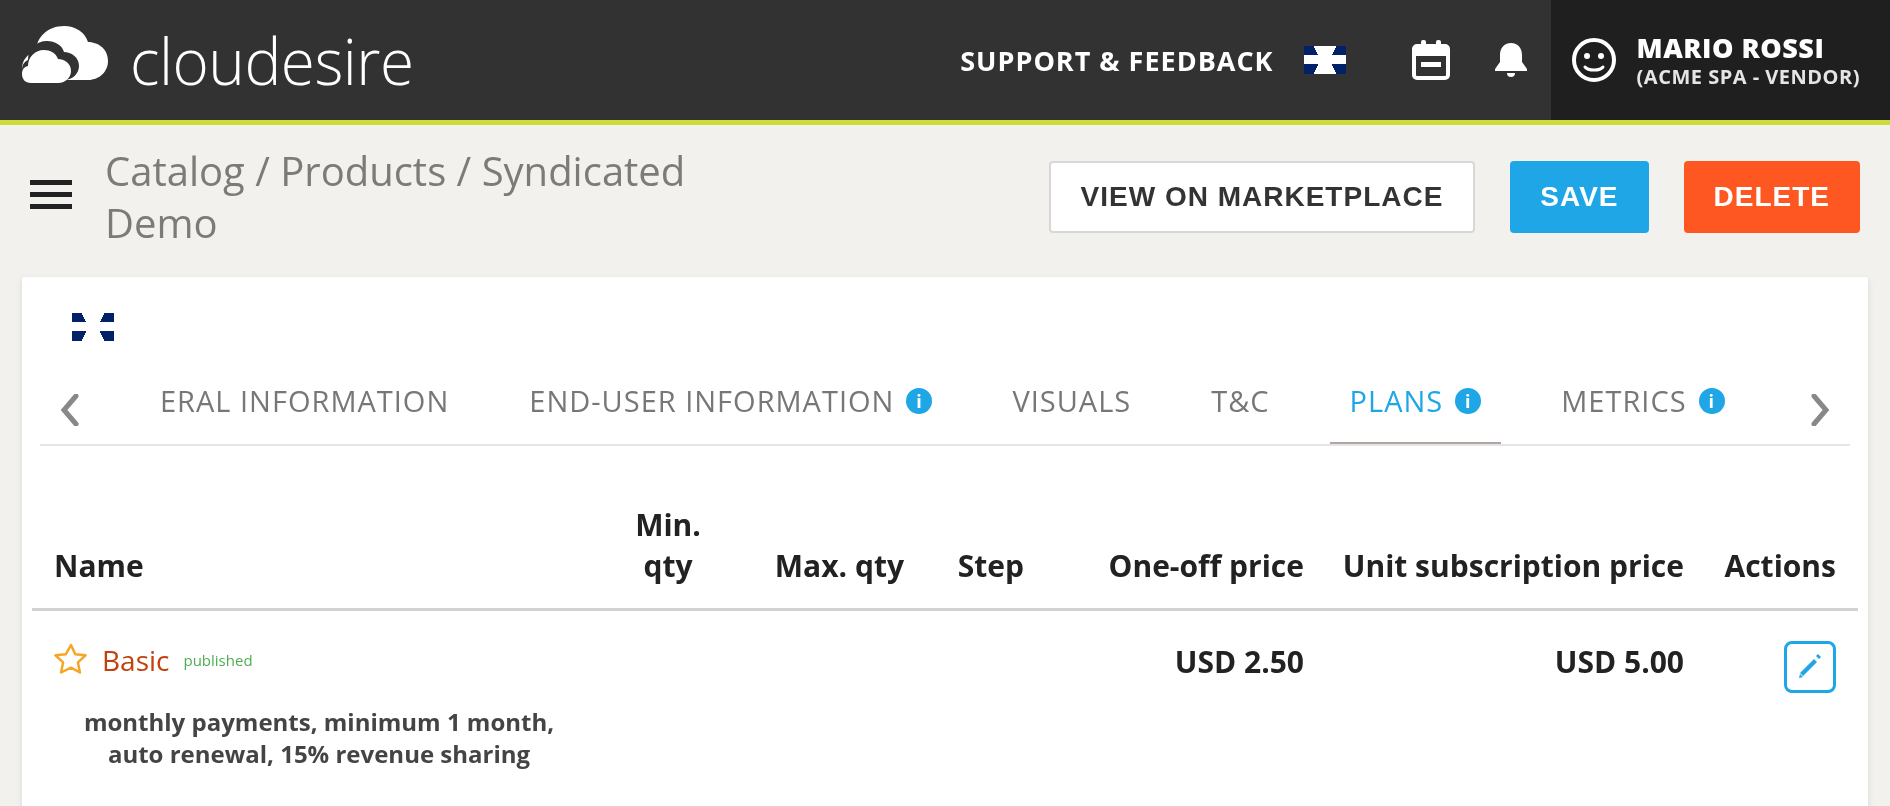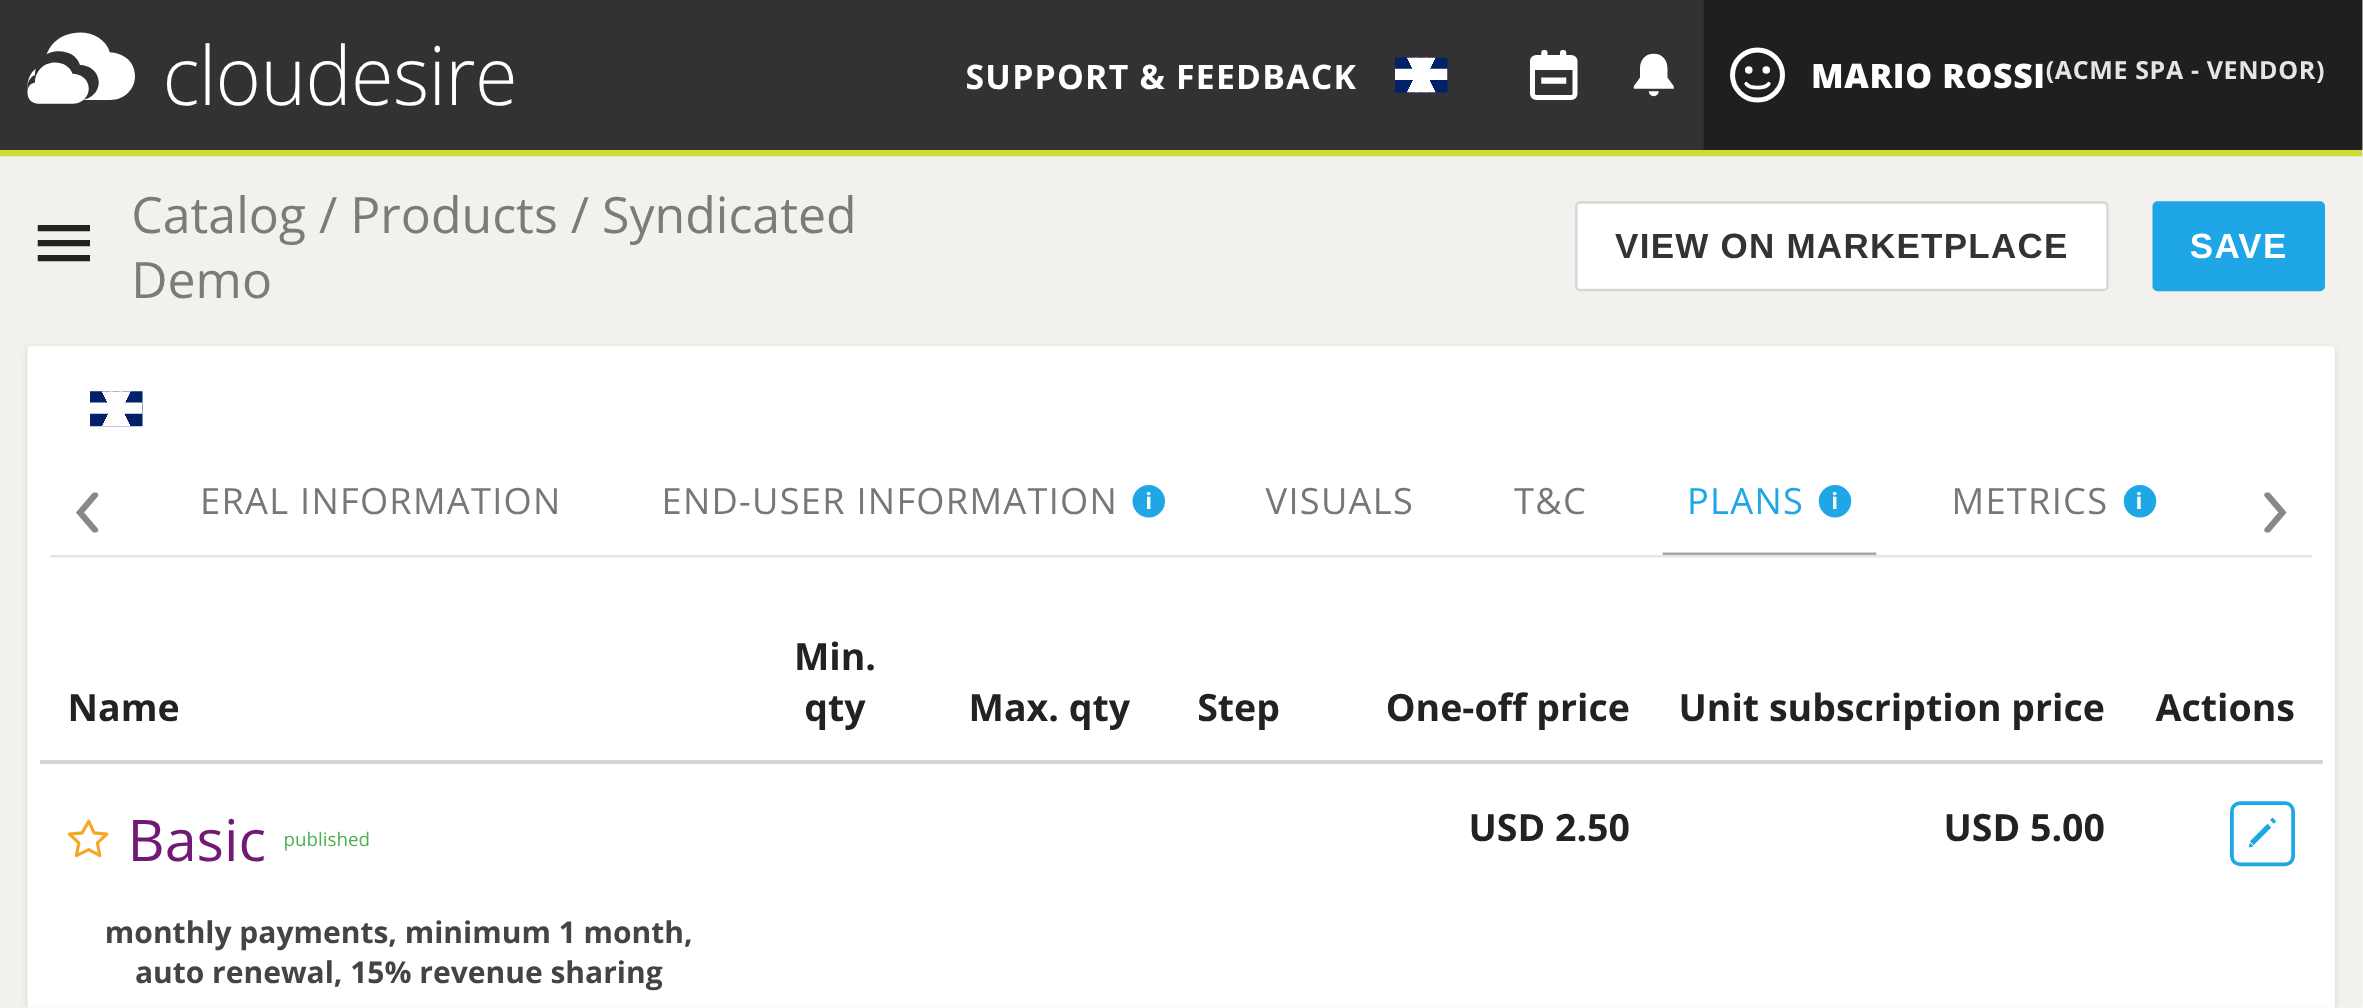--- a/index.html
+++ b/index.html
@@ -7,21 +7,21 @@
 
   
   .topbar { height: 120px; background: #323232; color: #fff; display: flex; align-items: center; position: relative; }
   .logo-wrap { display: flex; align-items: center; gap: 20px; padding-left: 20px; }
   .logo-text { font-size: 62px; font-weight: 300; letter-spacing: -0.5px; color: #fff; transform: scaleY(1.05); }
   .topbar-right { position: absolute; right: 0; top: 0; height: 120px; display: flex; align-items: center; justify-content: flex-end; }
   .support-link { font-size: 27px; font-weight: 700; letter-spacing: 1px; color: #fff; padding: 0 30px; cursor: pointer; }
   .lang-flag { width: 42px; height: 28px; margin-right: 45px; }
   .icon-btn { width: 80px; height: 120px; display: flex; align-items: center; justify-content: center; cursor: pointer; }
   .user-block { height: 120px; background: #1f1f1f; display: flex; align-items: center; padding: 0 30px 0 20px; gap: 20px; }
-  .user-texts { display: flex; flex-direction: row; line-height: 1.25; }
+  .user-texts { display: flex; flex-direction: column; line-height: 1.25; }
   .user-name { font-size: 27px; font-weight: 800; letter-spacing: 0.5px; }
   .user-org  { font-size: 20px; font-weight: 700; color: #e5e5e5; letter-spacing: 0.5px; }
   .accent-bar { height: 5px; background: #cddc39; }
 
   
   .subheader { display: flex; align-items: center; padding: 20px 30px 28px 30px; gap: 30px; }
   .menu-icon { width: 45px; cursor: pointer; }
   .breadcrumb { font-size: 40px; color: #7b7b78; font-weight: 400; line-height: 1.3; max-width: 640px; }
   .btn-row { margin-left: auto; display: flex; gap: 35px; align-items: center; }
   .btn { height: 72px; padding: 0 30px; border-radius: 4px; font-size: 28px; font-weight: 800; letter-spacing: 1px; display: flex; align-items: center; justify-content: center; cursor: pointer; border: none; }
@@ -45,21 +45,21 @@
   .info-i { width: 26px; height: 26px; border-radius: 50%; background: #1ea6e6; color: #fff; font-size: 18px; font-weight: 700; display: inline-flex; align-items: center; justify-content: center; }
   .chev { width: 60px; text-align: center; font-size: 34px; color: #999; cursor: pointer; }
 
   
   table { width: 100%; border-collapse: collapse; margin-top: 40px; }
   th { font-size: 30px; font-weight: 700; color: #222; text-align: left; padding: 18px 14px 22px 14px; border-bottom: 3px solid #d3d3d3; vertical-align: bottom; }
   th.right, td.right { text-align: right; }
   th.center { text-align: center; }
   td { padding: 30px 14px 10px 14px; font-size: 30px; color: #222; vertical-align: top; }
   .plan-name-row { display: flex; align-items: center; gap: 14px; }
-  .plan-name { font-size: 46px; font-weight: 400; color: #701a75; }
+  .plan-name { font-size: 28px; font-weight: 400; color: #c2410c; }
   .status-chip { font-size: 15px; color: #4caf50; font-weight: 400; }
   .plan-desc { font-size: 24px; color: #444; font-weight: 700; margin-top: 27px; max-width: 650px; line-height: 1.35; text-align: center; }
   .star { width: 34px; height: 34px; }
   .edit-btn { width: 52px; height: 52px; border: 3px solid #1ea6e6; border-radius: 8px; display: inline-flex; align-items: center; justify-content: center; cursor: pointer; }
 
   
   .uk-flag { display: inline-block; position: relative; background: #012169; overflow: hidden; }
   .uk-flag::before, .uk-flag::after { content: ""; position: absolute; inset: 0; }
   .uk-flag::before {
     background:
@@ -131,20 +131,21 @@
     <svg width="42" height="34" viewBox="0 0 42 34">
       <rect y="2" width="42" height="5" fill="#222"></rect>
       <rect y="14" width="42" height="5" fill="#222"></rect>
       <rect y="26" width="42" height="5" fill="#222"></rect>
     </svg>
   </div>
   <div class="breadcrumb">Catalog / Products / Syndicated Demo</div>
   <div class="btn-row">
     <button class="btn btn-outline">VIEW ON MARKETPLACE</button>
     <button class="btn btn-primary">SAVE</button>
+    <button class="btn btn-danger">DELETE</button>
   </div>
 </div>
 
 <div class="card">
 
   <div class="prod-lang">
     <span class="uk-flag" style="width:42px;height:28px;"></span>
   </div>
 
   <div class="tabs-wrap">

